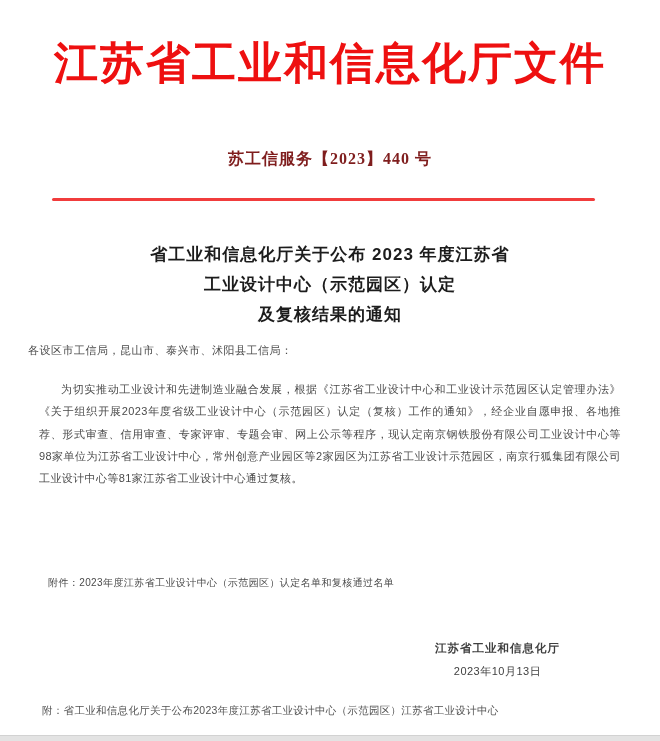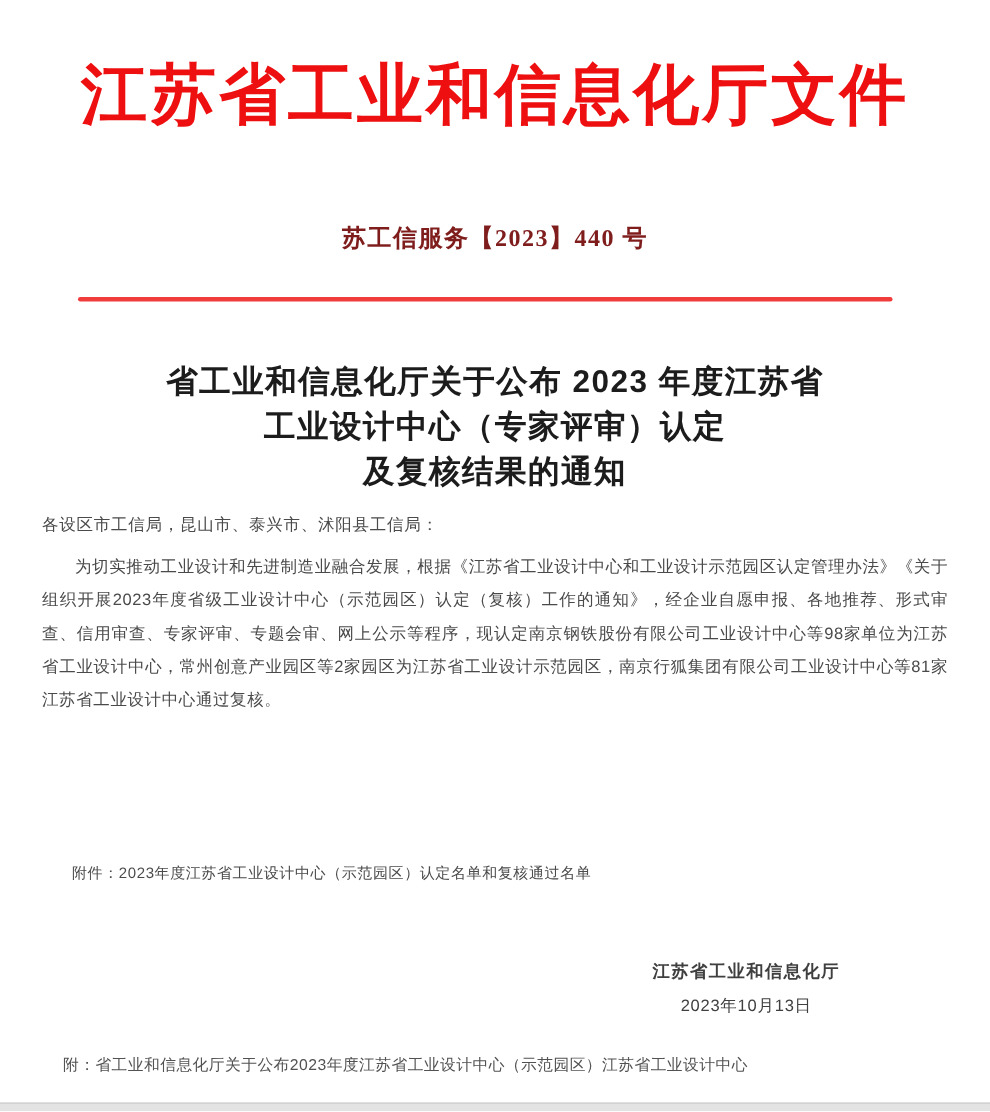--- a/index.html
+++ b/index.html
@@ -49,21 +49,21 @@
     height: 3px;
     background: #f13c3c;
     border-radius: 2px;
   }
   .notice-title {
     position: absolute;
     top: 240px;
     left: 0;
     right: 0;
     text-align: center;
-    font-size: 21px;
+    font-size: 17px;
     font-weight: bold;
     color: #1c1c1c;
     line-height: 30px;
     letter-spacing: 1px;
   }
   .addressee {
     position: absolute;
     top: 339px;
     left: 28px;
     right: 28px;
@@ -75,21 +75,21 @@
   .para {
     position: absolute;
     left: 28px;
     right: 28px;
     font-size: 11px;
     line-height: 22.3px;
     color: #4a4a4a;
     text-align: justify;
     text-indent: 2em;
     letter-spacing: 0.4px;
-    margin: 0;
+    margin: 11px;
   }
   .para-1 { top: 367px; }
   .para-2 { top: 456px; }
   .attachment {
     position: absolute;
     top: 572px;
     left: 28px;
     right: 28px;
     font-size: 10px;
     line-height: 22px;
@@ -142,21 +142,21 @@
 <div class="page">
 
   <div class="red-header">江苏省工业和信息化厅文件</div>
 
   <div class="doc-number">苏工信服务【2023】440 号</div>
 
   <div class="red-line"></div>
 
   <div class="notice-title">
     <div>省工业和信息化厅关于公布 2023 年度江苏省</div>
-    <div>工业设计中心（专家评审）认定</div>
+    <div>工业设计中心（示范园区）认定</div>
     <div>及复核结果的通知</div>
   </div>
 
   <div class="addressee">各设区市工信局，昆山市、泰兴市、沭阳县工信局：</div>
 
   <p class="para para-1">为切实推动工业设计和先进制造业融合发展，根据《江苏省工业设计中心和工业设计示范园区认定管理办法》《关于组织开展2023年度省级工业设计中心（示范园区）认定（复核）工作的通知》，经企业自愿申报、各地推荐、形式审查、信用审查、专家评审、专题会审、网上公示等程序，现认定南京钢铁股份有限公司工业设计中心等98家单位为江苏省工业设计中心，常州创意产业园区等2家园区为江苏省工业设计示范园区，南京行狐集团有限公司工业设计中心等81家江苏省工业设计中心通过复核。</p>
 
 
   <div class="attachment">附件：2023年度江苏省工业设计中心（示范园区）认定名单和复核通过名单</div>
 

